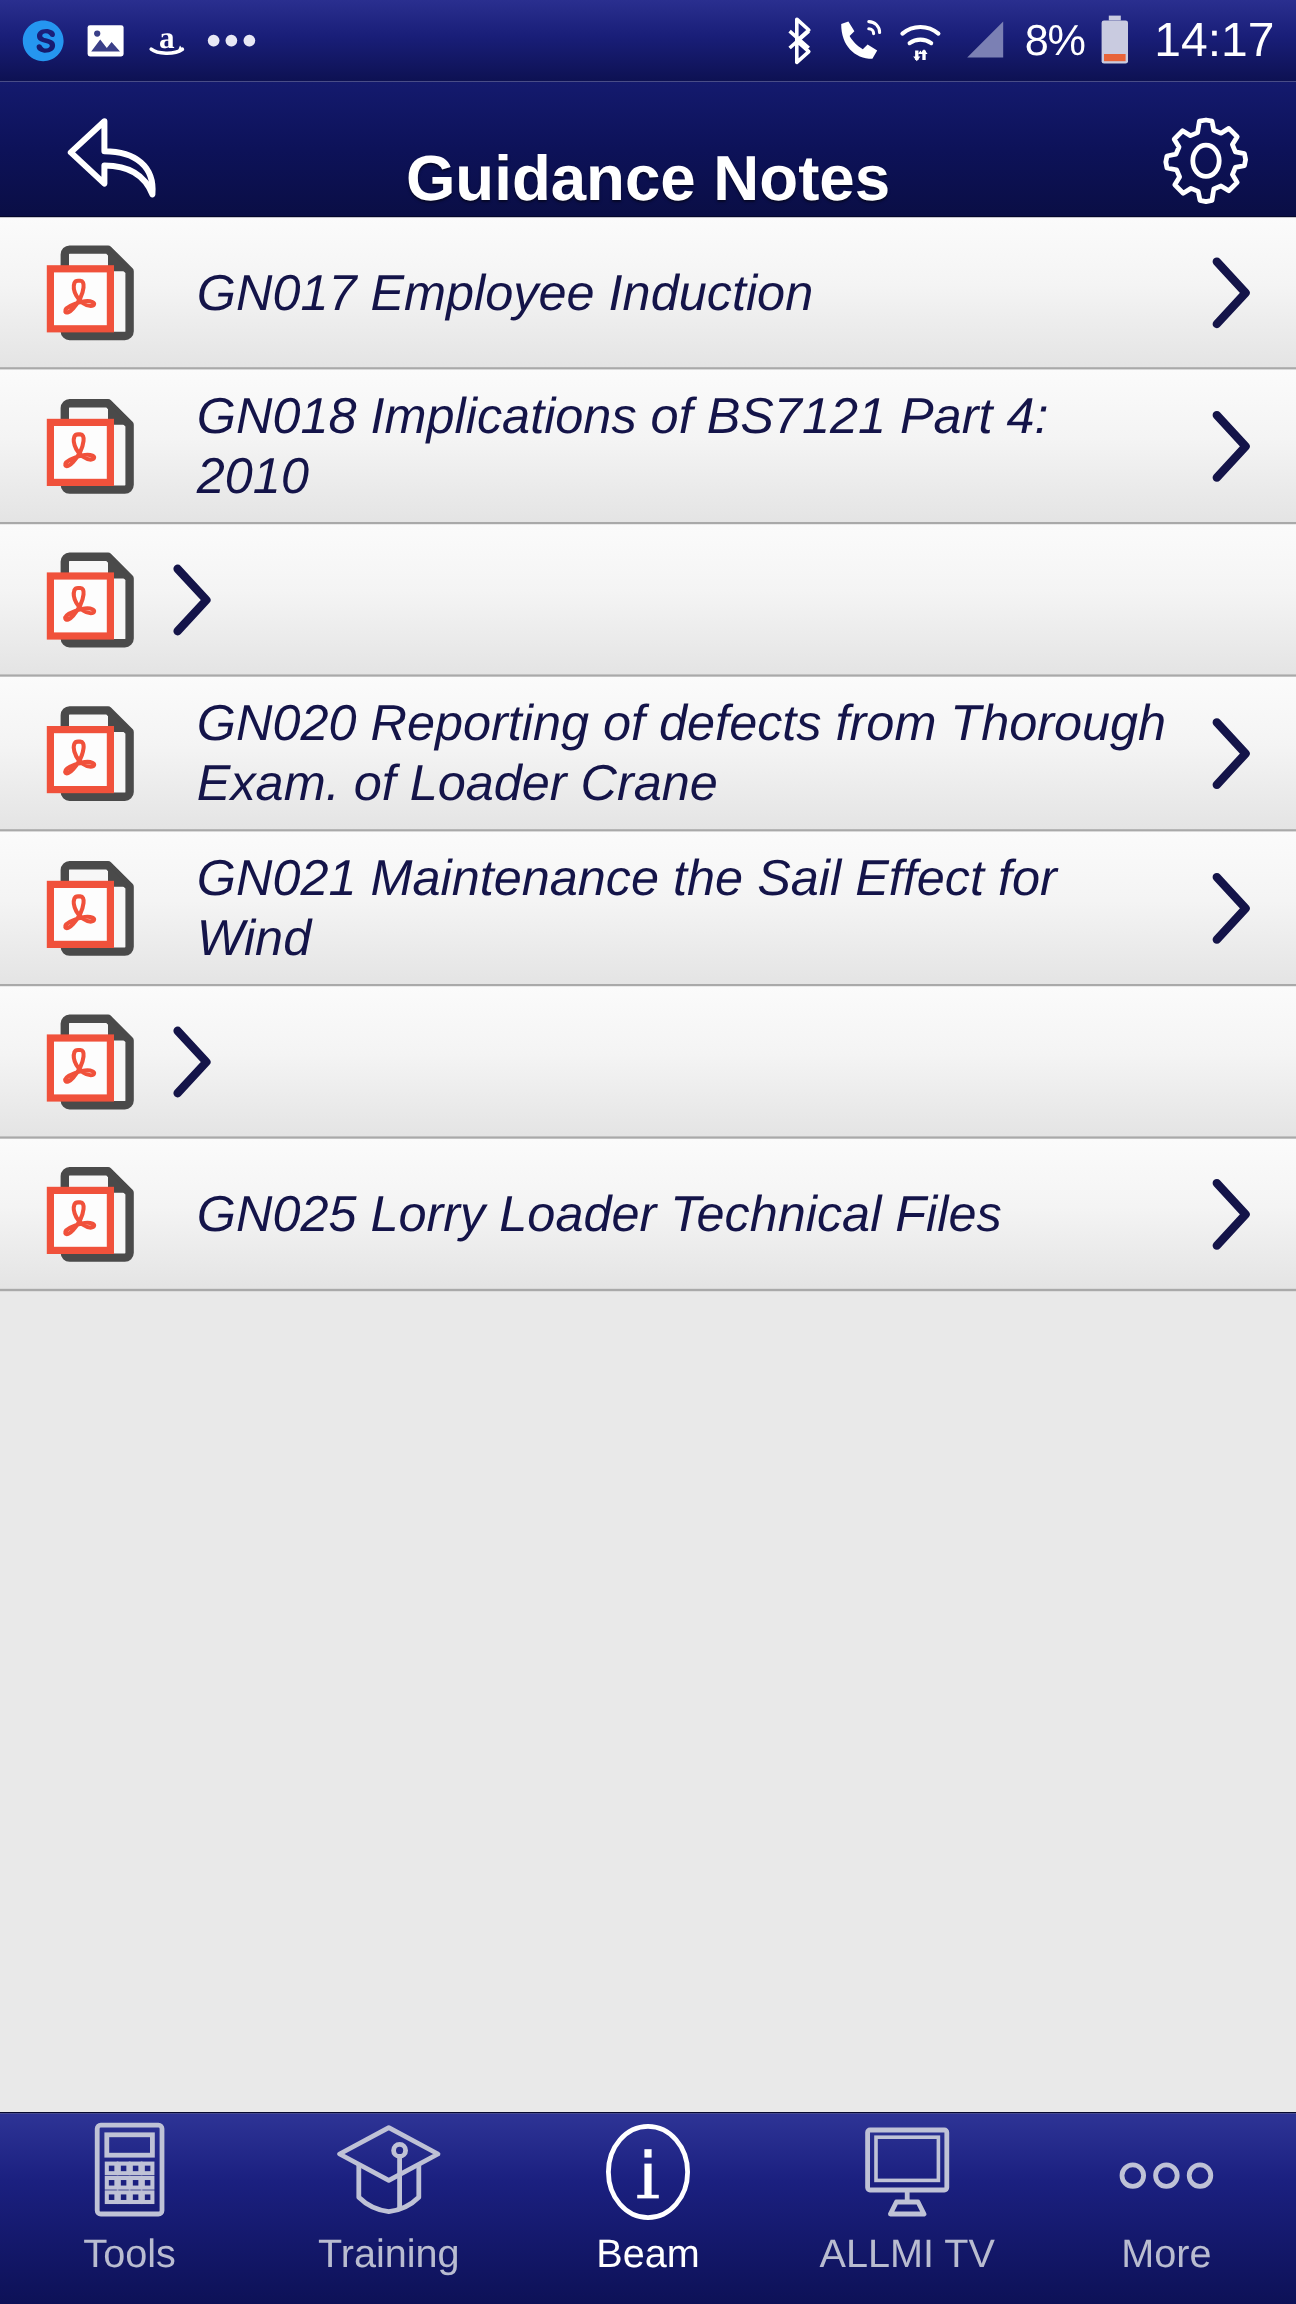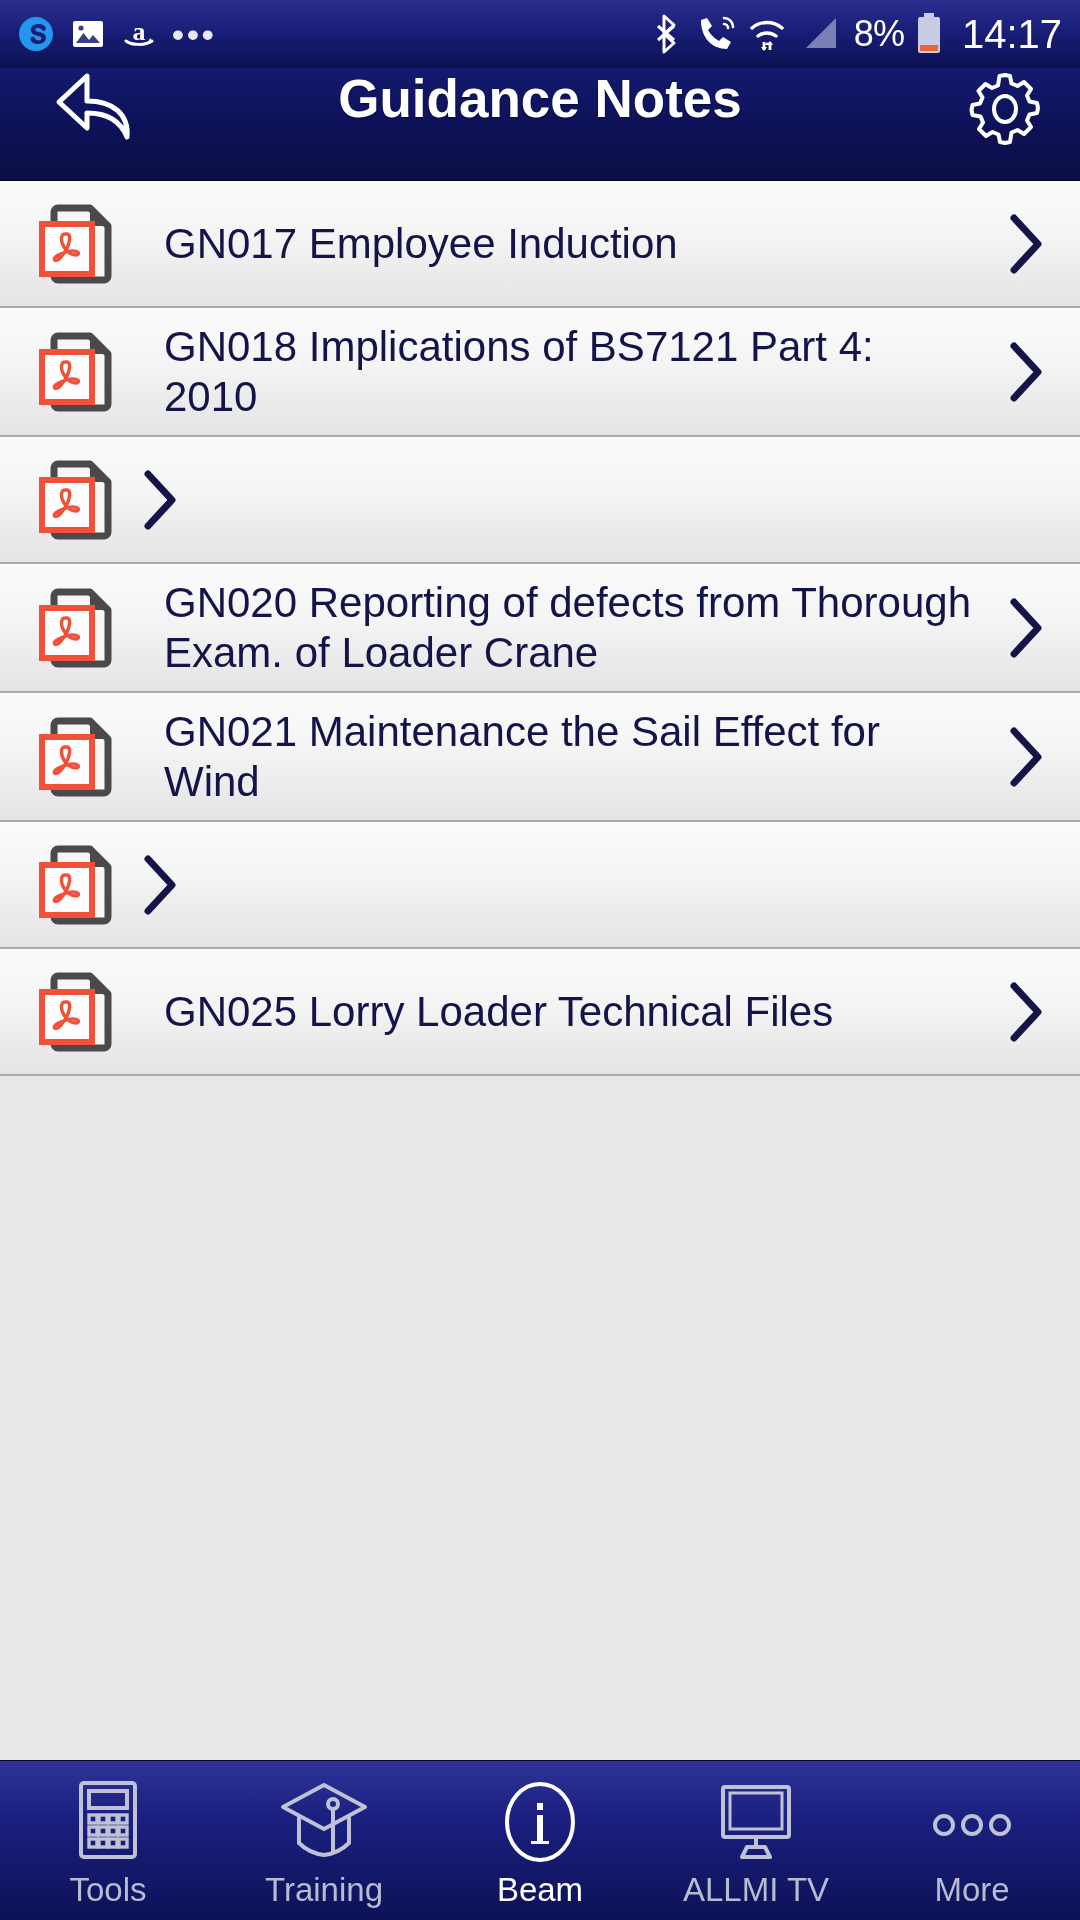--- a/index.html
+++ b/index.html
@@ -23,21 +23,21 @@
   .sb-right { margin-left:auto; display:flex; align-items:center; gap:10px; }
   .sb-ico { display:flex; align-items:center; justify-content:center; }
   .sb-dots { font-size:34px; line-height:0.5; letter-spacing:3px; color:#e8e8f5; font-weight:bold; }
   .sb-batt-pct { font-size:36px; font-weight:400; letter-spacing:-1px; color:#ffffff; }
   .sb-time { font-size:40px; font-weight:400; letter-spacing:0px; color:#ffffff; margin-left:8px; }
 
   
   .header {
     height:113px; flex:0 0 113px;
     background:linear-gradient(180deg,#141a6e 0%,#0d1259 50%,#0a0e45 100%);
-    display:flex; align-items:flex-start; position:relative;
+    display:flex; align-items:flex-end; position:relative;
     border-bottom:1px solid #05072b;
     padding-left:24px;
   }
   .hdr-back { width:150px; display:flex; align-items:center; justify-content:center; cursor:pointer; }
   .hdr-title {
     position:absolute; left:0; right:0; text-align:center;
     color:#ffffff; font-size:53px; font-weight:bold; letter-spacing:0px;
     text-shadow:0 1px 2px rgba(0,0,0,.5);
     pointer-events:none;
   }
@@ -45,36 +45,37 @@
 
   
   .list { flex:1 1 auto; background:#e9e9e9; overflow:hidden; }
   .row {
     display:flex; align-items:center;
     background:linear-gradient(180deg,#fbfbfb 0%,#f4f4f4 45%,#e4e4e4 100%);
     border-bottom:2px solid #a9a9a9;
     padding:0 24px 0 34px;
     min-height:127px;
     cursor:pointer;
+    font-style:italic;
   }
   .row-icon { flex:0 0 96px; width:96px; height:96px; display:flex; align-items:center; justify-content:center; }
   .row-label {
     flex:1 1 auto;
     margin-left:34px; margin-right:18px;
     color:#141449; font-size:42px; line-height:1.18;
     font-weight:400;
     padding:14px 0;
   }
   .row-chev { flex:0 0 60px; display:flex; align-items:center; justify-content:center; }
 
   
   .tabbar {
     flex:0 0 160px; height:160px;
     background:linear-gradient(180deg,#2e3496 0%,#1b2080 35%,#0d1157 100%);
-    display:flex; align-items:center;
+    display:flex; align-items:flex-start;
     border-top:1px solid #06082f;
   }
   .tab {
     flex:1 1 20%; display:flex; flex-direction:column;
     align-items:center; justify-content:center; gap:2px;
     cursor:pointer; padding-top:6px;
   }
   .tab-ico { height:86px; display:flex; align-items:flex-end; justify-content:center; }
   .tab-label { font-size:33px; color:#b9bcd0; letter-spacing:0px; margin-top:4px; }
   .tab.active .tab-label { color:#ffffff; }

